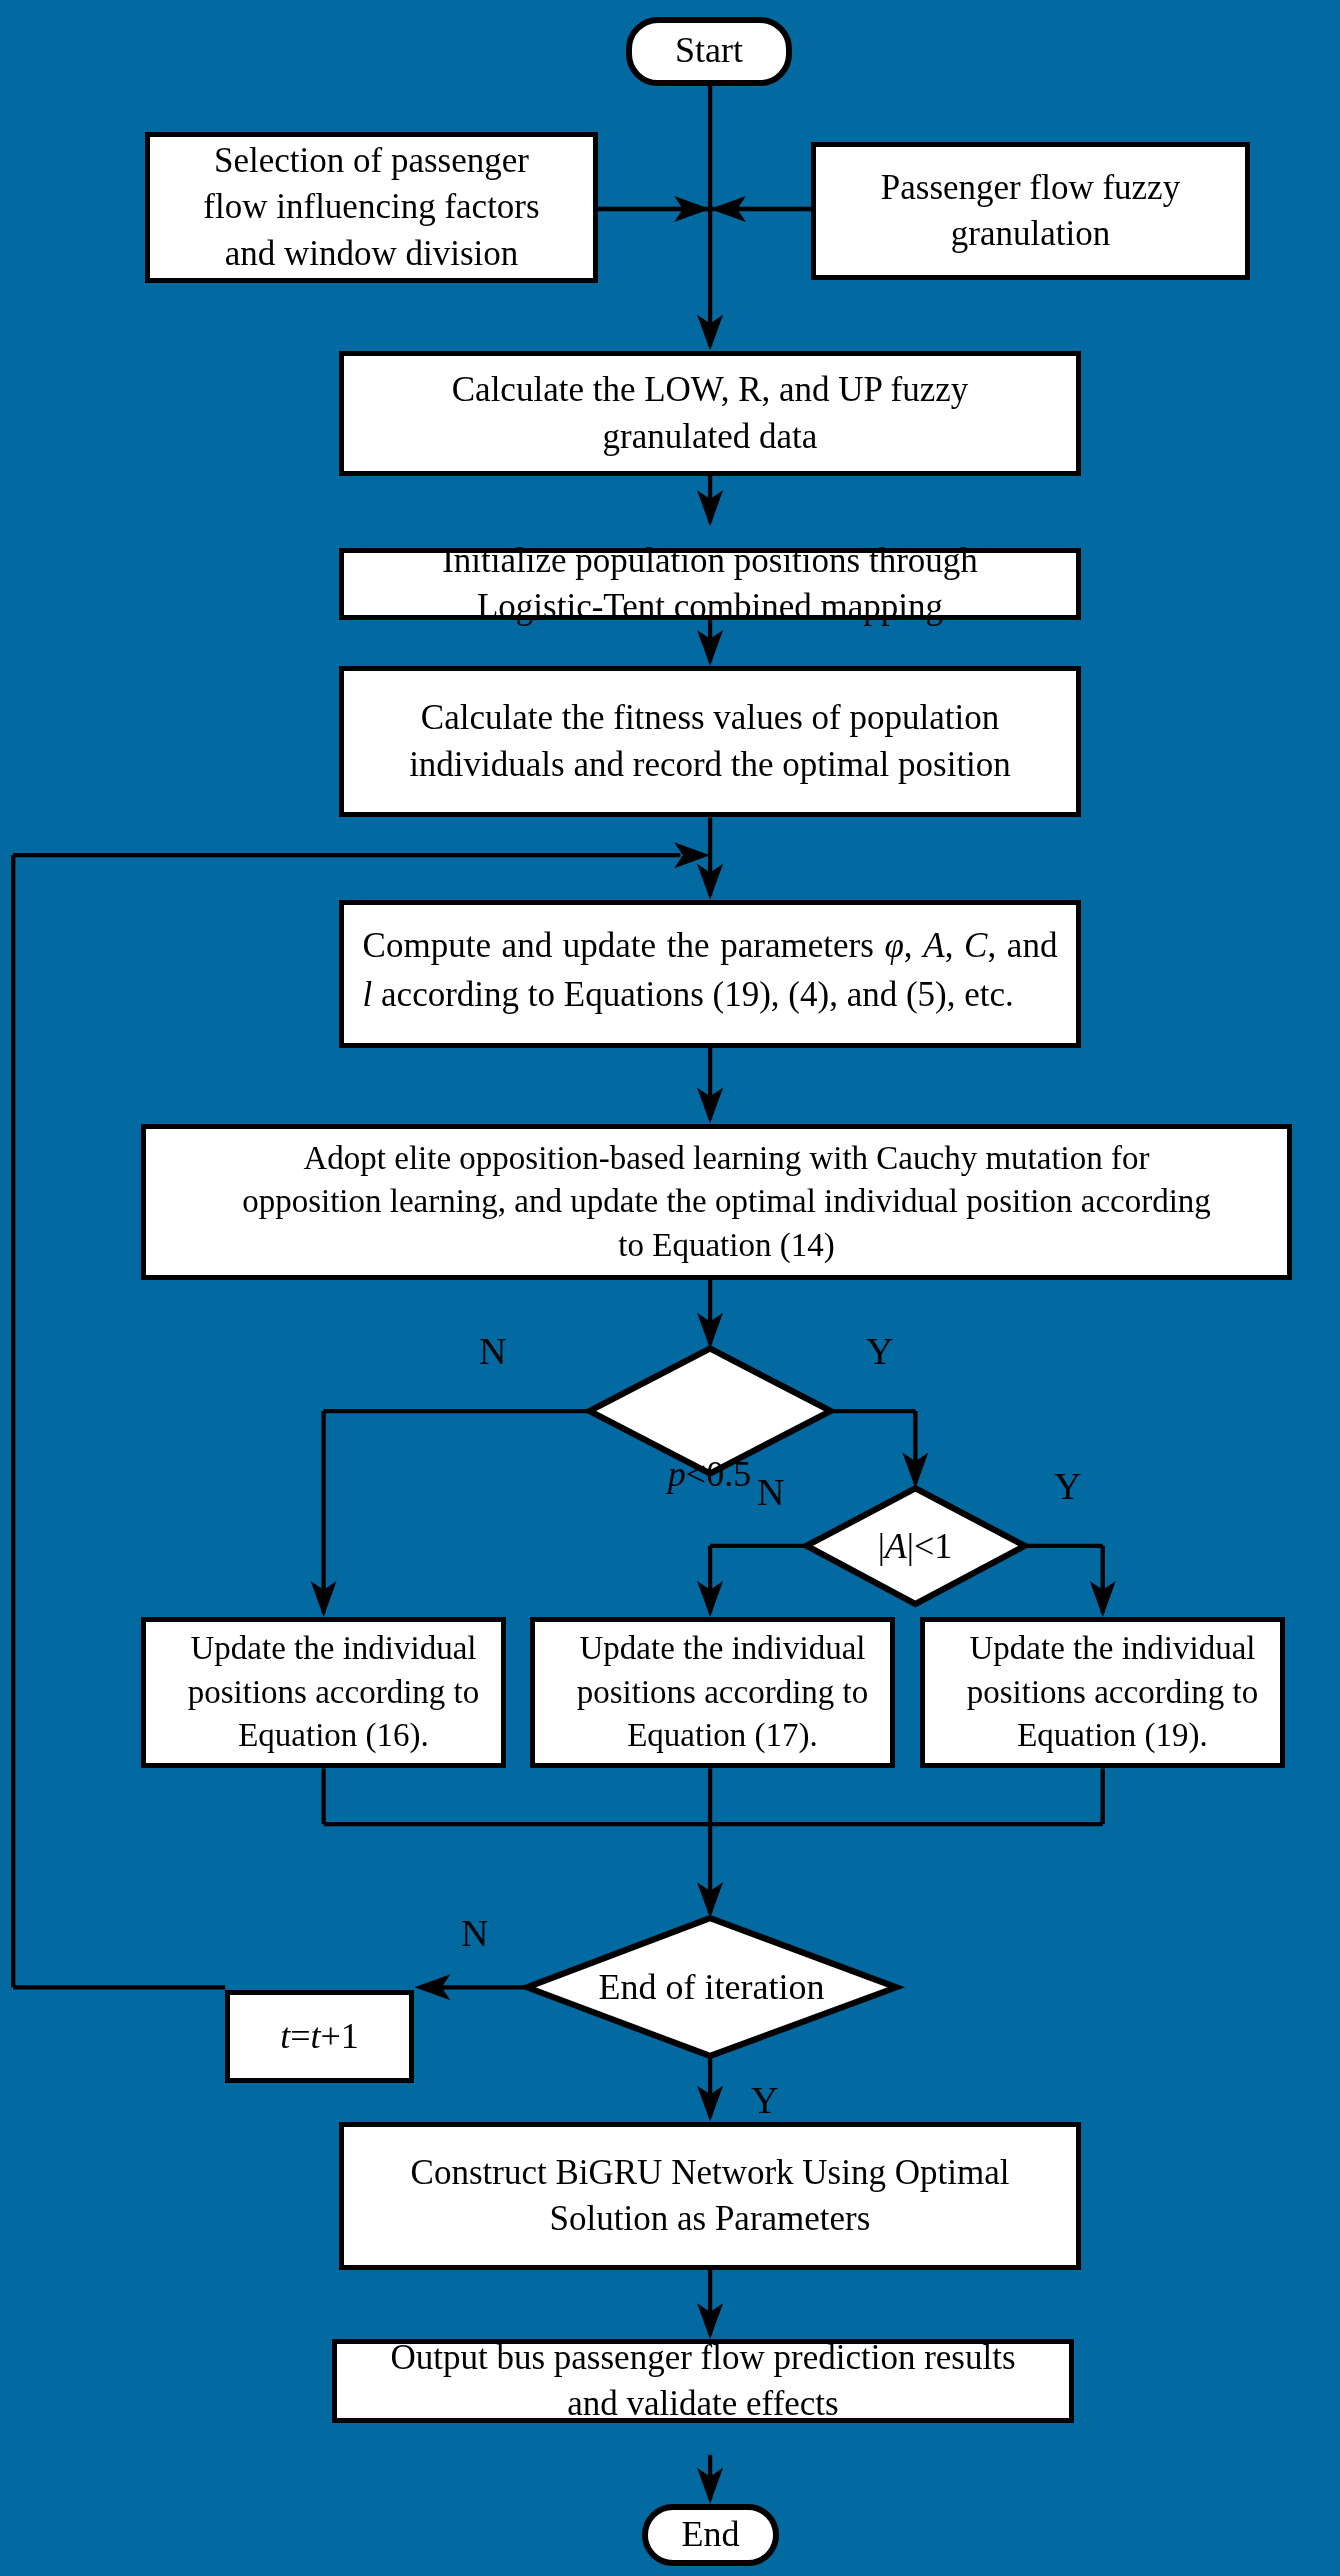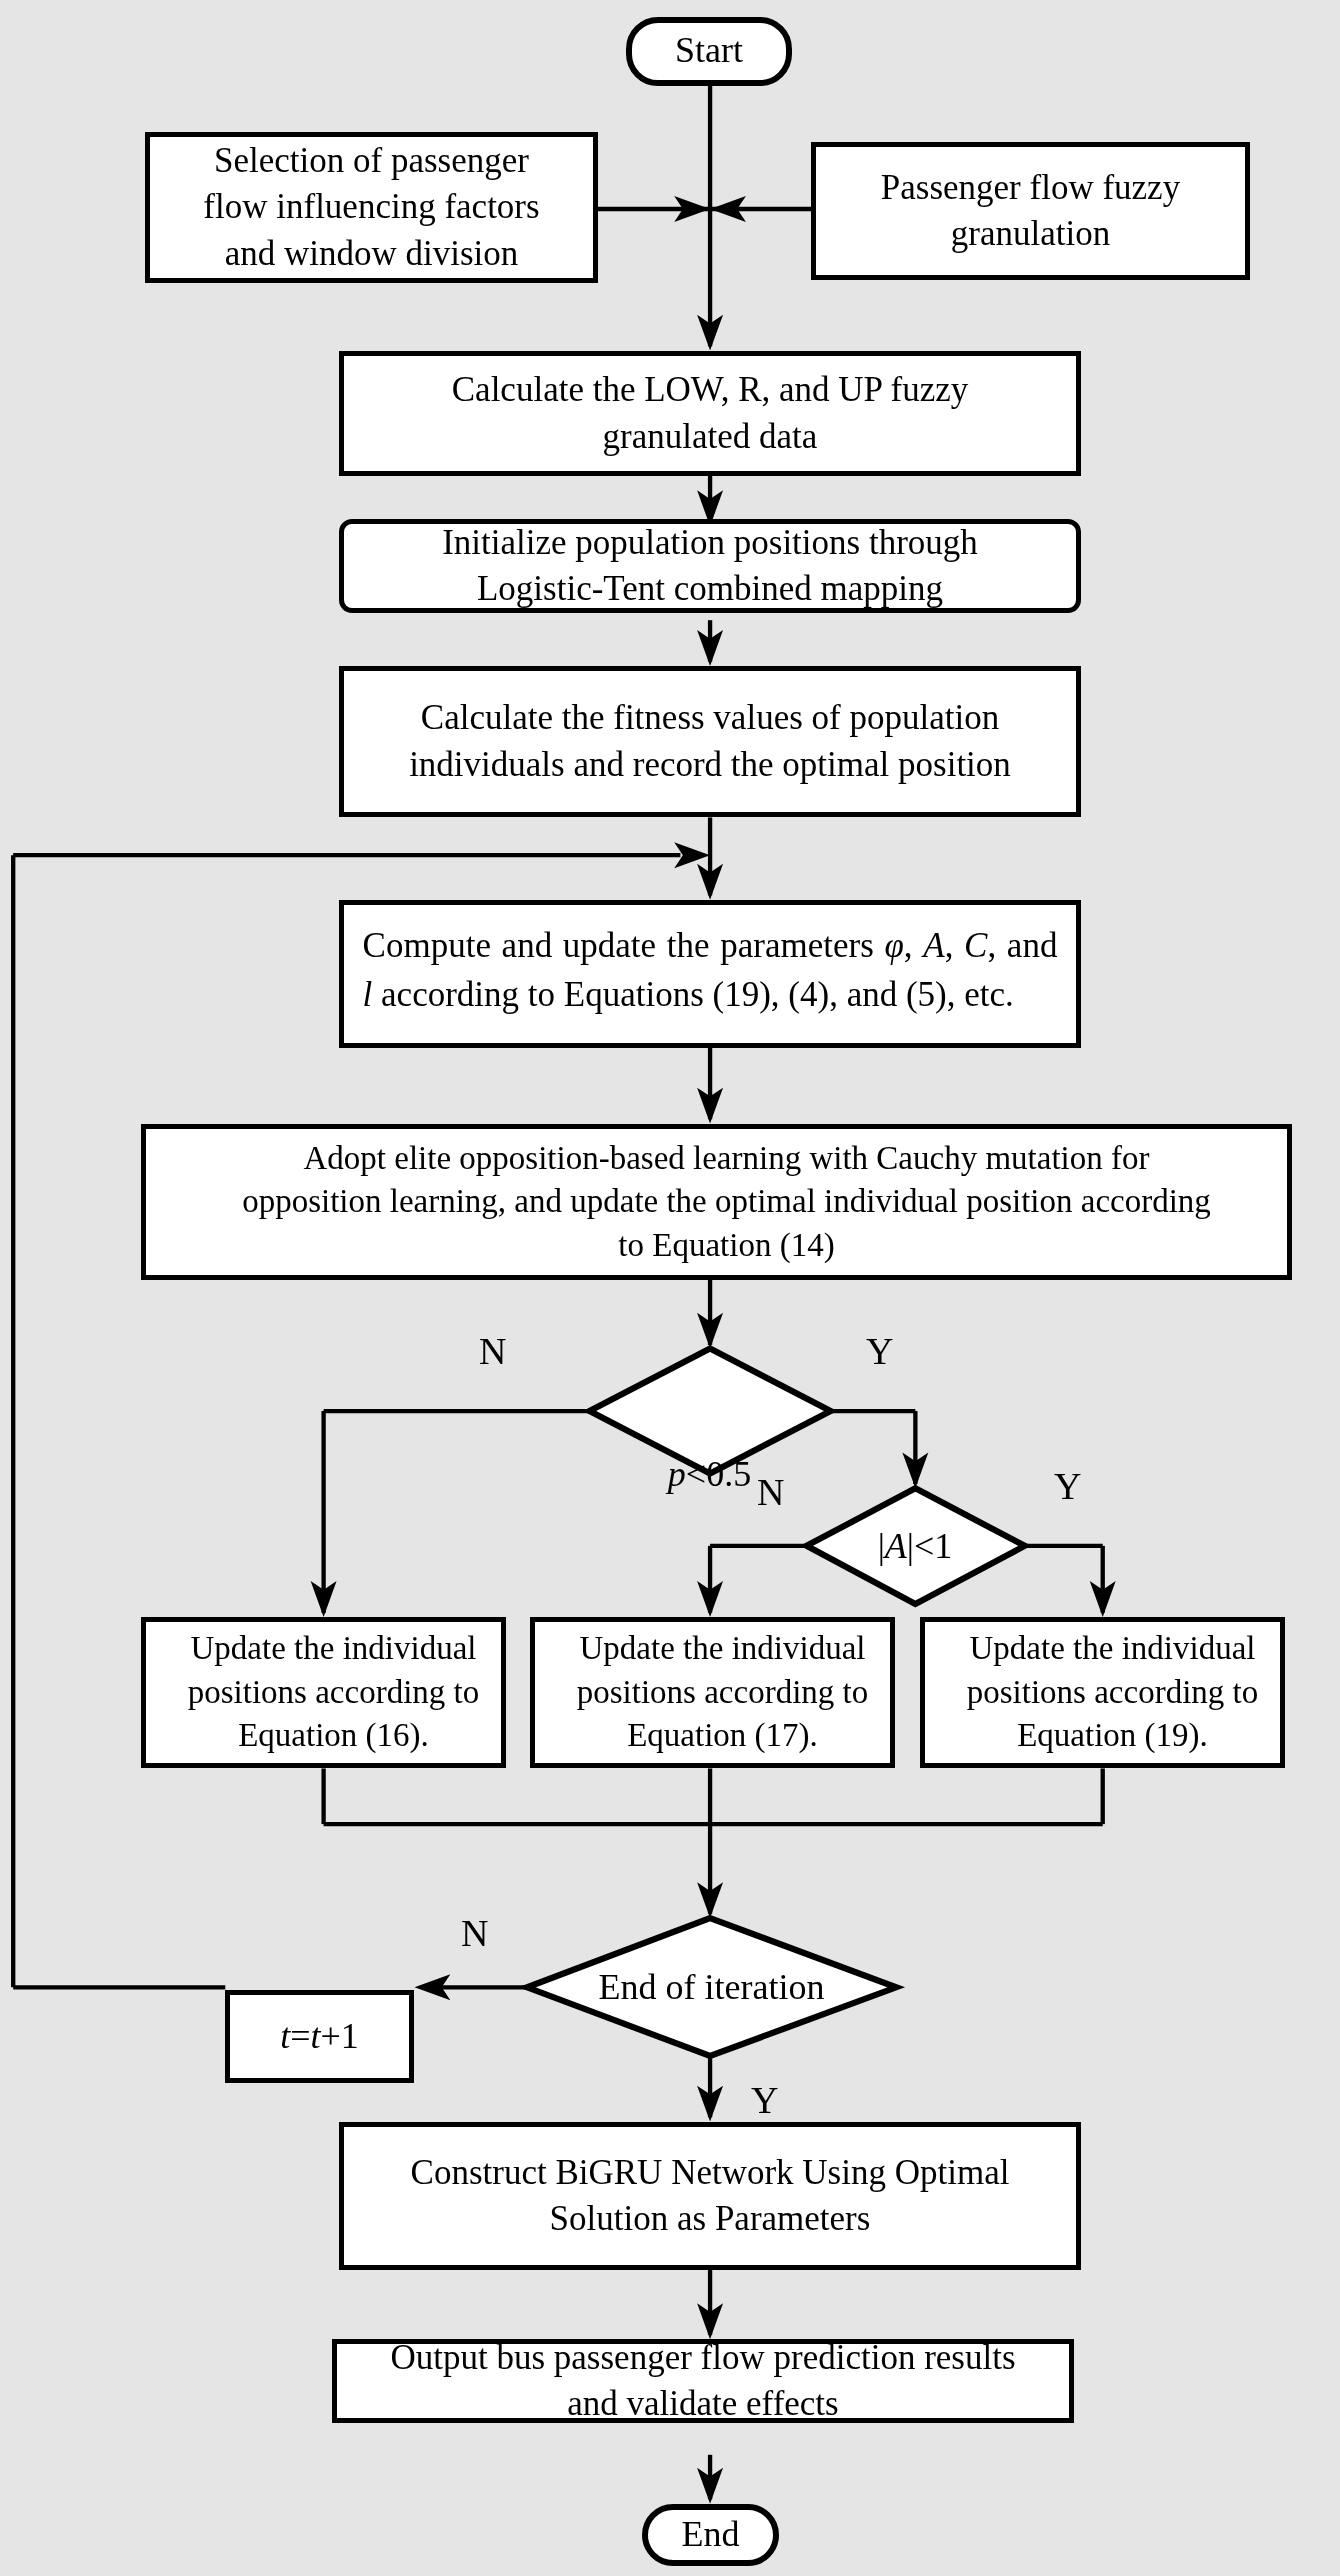--- a/index.html
+++ b/index.html
@@ -1,20 +1,20 @@
 <!DOCTYPE html>
 <html style="font-size:10px"><head>
 <meta charset="utf-8">
 <style>
   html, body { margin: 0; padding: 0; background: #ffffff; }
   .stage {
     position: relative;
     width: 1341px;
     height: 2576px;
-    background: #e5e5e5;
+    background: #0369a1;
     font-family: "Liberation Serif", "DejaVu Serif", serif;
     color: #000000;
     text-decoration: underline;
   }
   .wires {
     position: absolute;
     left: 0; top: 0;
     width: 1341px; height: 2576px;
   }
   .node {
@@ -135,21 +135,21 @@
   </div>
   <div class="node" style="left:811px; top:142px; width:439px; height:138px;">
     <span>Passenger flow fuzzy
 granulation</span>
   </div>
 
   <div class="node" style="left:339px; top:351px; width:742px; height:125px;justify-content:center;">
     <span>Calculate the LOW, R, and UP fuzzy
 granulated data</span>
   </div>
-  <div class="node" style="left:339px; top:519px; width:742px; height:94px;border-radius:13px;">
+  <div class="node" style="left:339px; top:548px; width:742px; height:72px;">
     <span>Initialize population positions through
 Logistic-Tent combined mapping</span>
   </div>
   <div class="node" style="left:339px; top:666px; width:742px; height:151px;">
     <span>Calculate the fitness values of population
 individuals and record the optimal position</span>
   </div>
   <div class="node justified" style="left:339px; top:900px; width:742px; height:148px;">
     <span><span>Compute and update the parameters </span><span class="it">φ</span><span>, </span><span class="it">A</span><span>, </span><span class="it">C</span><span>, and </span><span class="it">l</span><span> according to Equations (19), (4), and (5), etc.</span></span>
   </div>

